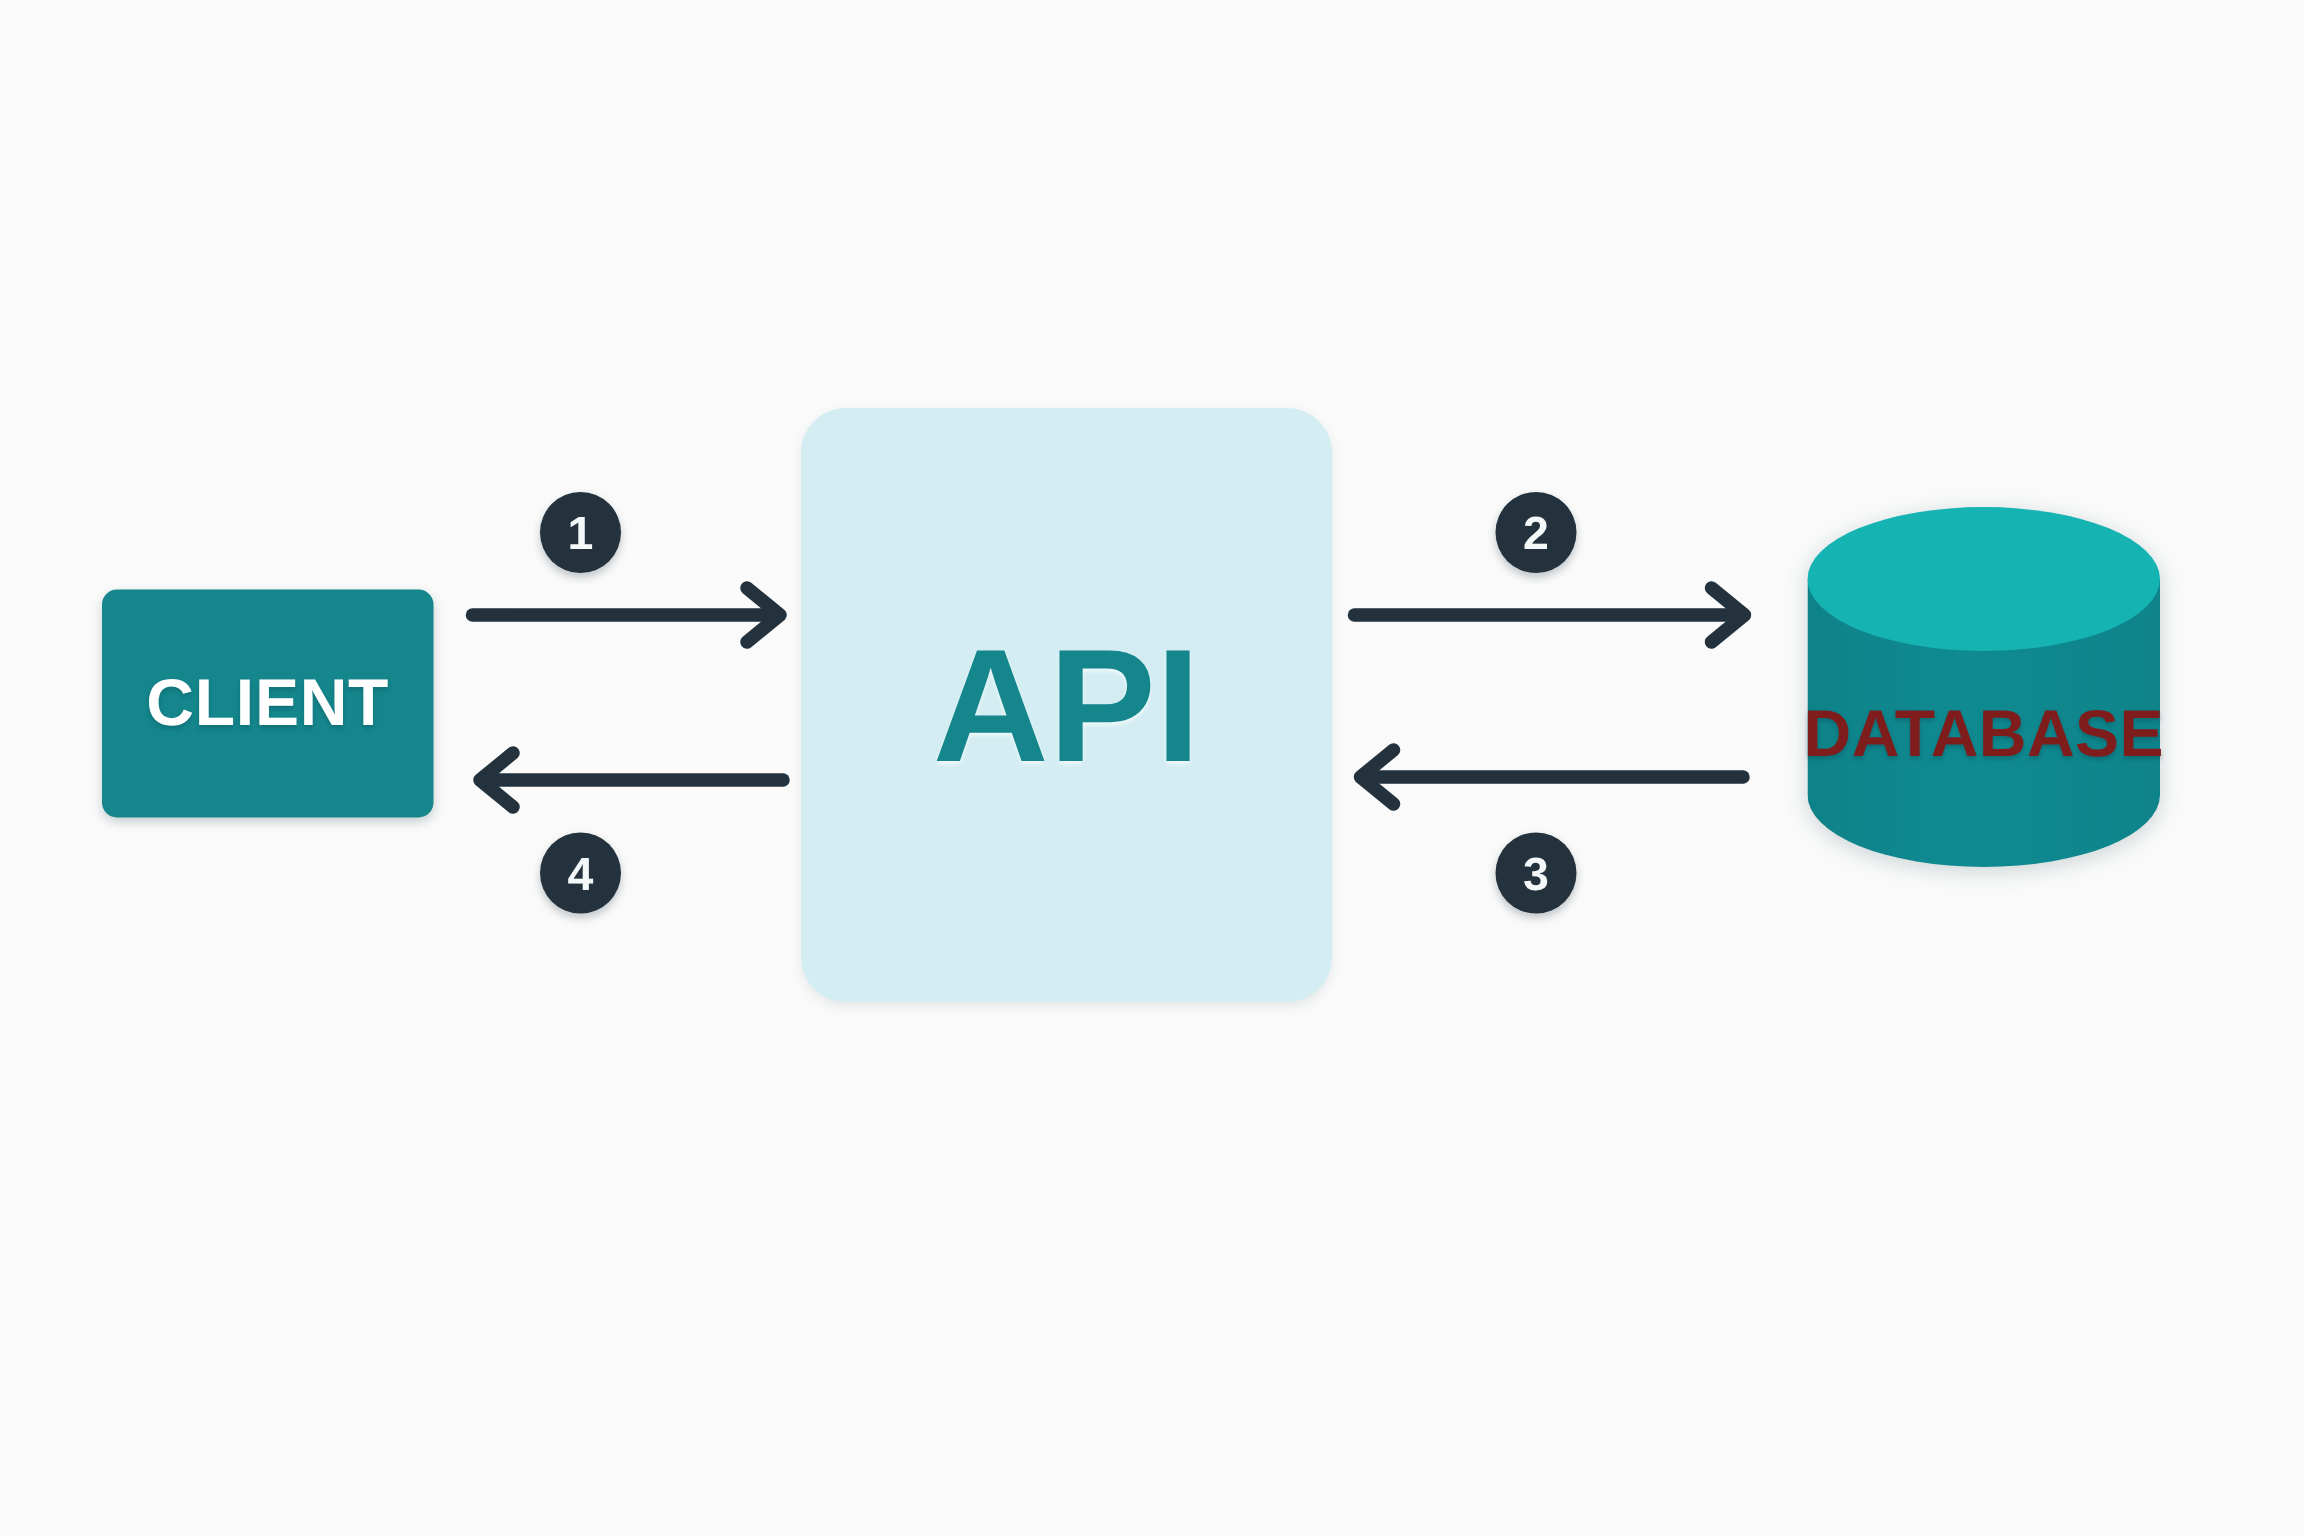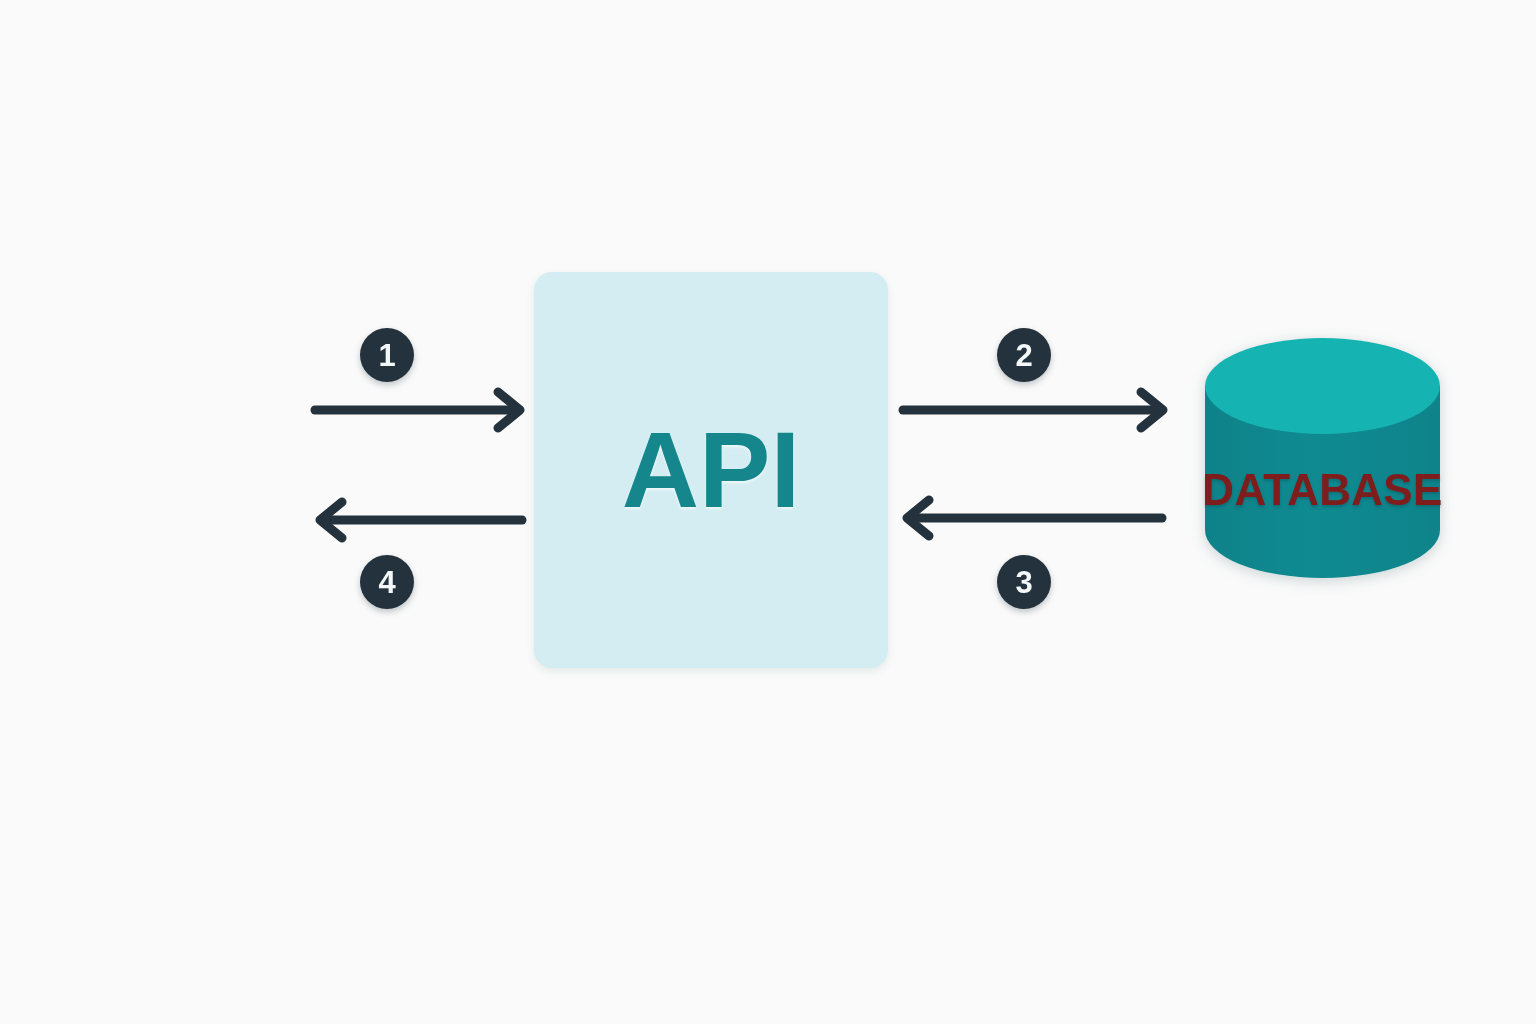--- a/index.html
+++ b/index.html
@@ -42,21 +42,21 @@
   }
 
   
   .node-api {
     position: absolute;
     left: 534px;
     top: 272px;
     width: 354px;
     height: 396px;
     background: #d3edf2;
-    border-radius: 18px;
+    border-radius: 30px;
     box-shadow: 0 3px 8px rgba(40,80,90,0.10);
     display: flex;
     align-items: center;
     justify-content: center;
   }
   .node-api .label {
     color: #14868c;
     font-size: 107px;
     font-weight: bold;
     letter-spacing: 0px;
@@ -128,20 +128,23 @@
     font-weight: bold;
     line-height: 1;
     user-select: none;
   }
 </style>
 </head>
 <body>
 
 <div id="canvas">
 
+  <div class="node-client">
+    <div class="label">CLIENT</div>
+  </div>
 
   <div class="node-api">
     <div class="label">API</div>
   </div>
 
   <div class="node-db">
     <svg class="db-svg" viewBox="0 0 235 240">
 
       <path d="M0,48 L0,192 A117.5,48 0 0 0 235,192 L235,48 Z" fill="#0f8a91"></path>
 

